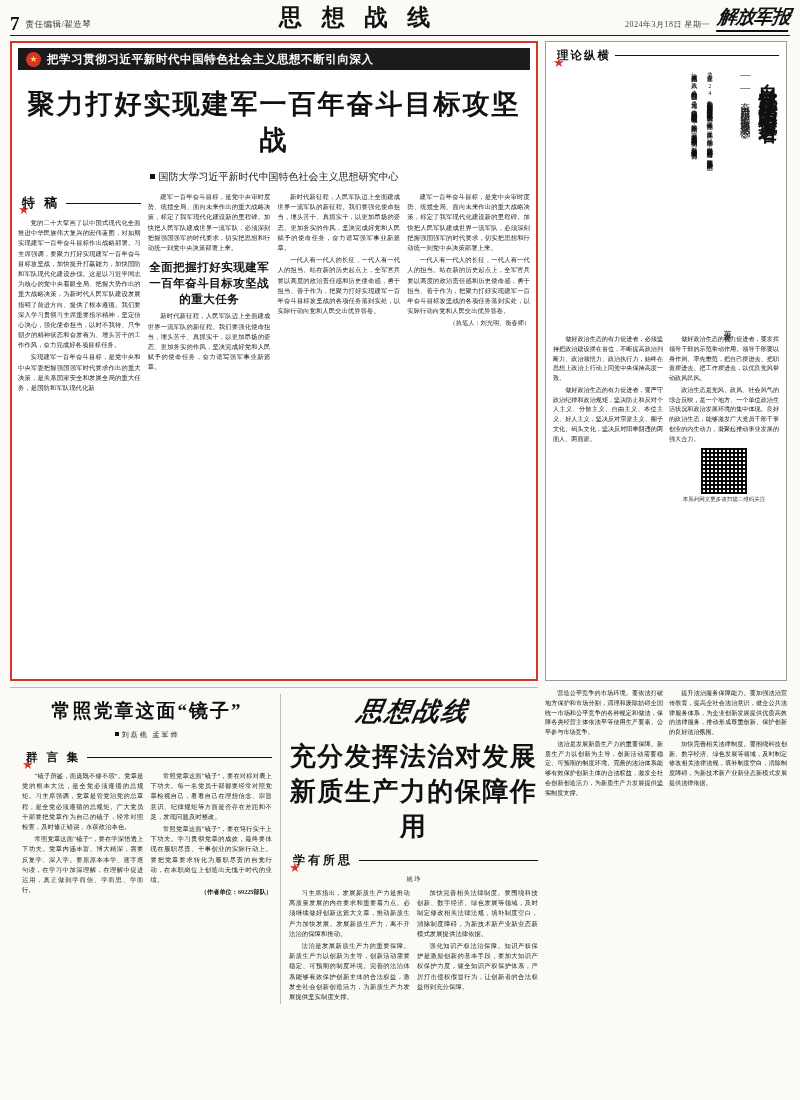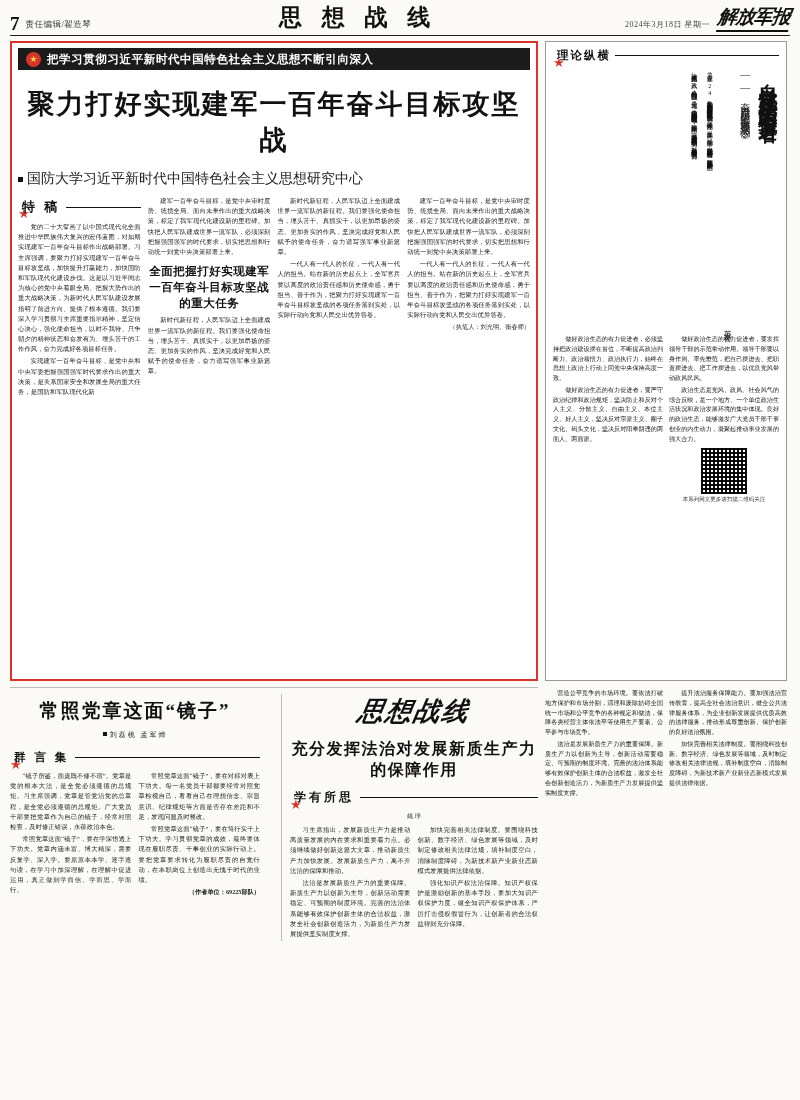--- a/index.html
+++ b/index.html
@@ -48,21 +48,21 @@
   .banner .emblem {
     width:15px;height:15px;border-radius:50%;background:#d8352a;margin-right:6px;
     display:flex;align-items:center;justify-content:center;color:#ffd34d;font-size:9px;line-height:1;
   }
   .banner .btext { font-size:11.5px; font-weight:bold; letter-spacing:.6px; }
 
   .headline {
     text-align:center; font-size:27px; font-weight:bold; letter-spacing:2px;
     margin:16px 0 12px 0; font-family:"Liberation Serif",serif;
   }
-  .byline-center { font-size:14px; color:#222; margin-bottom:8px; }
+  .byline-center { text-align:center; font-size:10px; color:#222; margin-bottom:8px; }
   .byline-center .sq { display:inline-block; width:5px;height:5px;background:#111;margin-right:4px; vertical-align:1px;}
 
   .cols4 { display:flex; gap:7px; }
   .col { flex:1; position:relative; }
   .coltext {
     font-size:6.3px; line-height:1.62; text-align:justify; color:#1a1a1a;
     text-indent:2em; letter-spacing:.1px;
   }
   .coltext p { margin:0 0 2px 0; }
 
@@ -114,21 +114,21 @@
       background-blend-mode:multiply; margin:4px auto 0 auto; }
   .qr-cap{ font-size:5.5px; text-align:center; color:#333; line-height:1.4; margin-top:2px;}
 
   
   .bl-wrap { margin-top:6px; border-top:1px solid #bbb; padding-top:6px; }
   .bl-title { text-align:center; font-size:19px; font-weight:bold; letter-spacing:2px; margin:4px 0 6px 0; }
   .bl-authors { text-align:center; font-size:7px; letter-spacing:2px; margin-bottom:6px; color:#222;}
   .bl-authors .sq{display:inline-block;width:4px;height:4px;background:#111;margin-right:3px;vertical-align:1px;}
 
   
-  .bb-title { text-align:center; font-size:16px; font-weight:bold; letter-spacing:1.5px; margin:10px 0 8px 0; }
+  .bb-title { text-align:center; font-size:26px; font-weight:bold; letter-spacing:1.5px; margin:10px 0 8px 0; }
 
   .logo-script {
     font-size:26px; font-weight:bold; font-style:italic; letter-spacing:2px;
     transform:skewX(-10deg); text-align:center; font-family:"Liberation Serif",serif;
   }
 
   .sigline { text-align:right; font-size:6.2px; color:#222; margin-top:3px; }
   .unitline { text-align:right; font-size:6.2px; color:#222; margin-top:3px; font-weight:bold;}
 
   .smallcap { font-size:6.2px; text-align:center; color:#333; margin-top:2px;}
@@ -201,21 +201,21 @@
             <div class="coltext">
               <p>建军一百年奋斗目标，是党中央审时度势、统揽全局、面向未来作出的重大战略决策，标定了我军现代化建设新的里程碑。加快把人民军队建成世界一流军队，必须深刻把握强国强军的时代要求，切实把思想和行动统一到党中央决策部署上来。</p>
               <p>一代人有一代人的长征，一代人有一代人的担当。站在新的历史起点上，全军官兵要以高度的政治责任感和历史使命感，勇于担当、善于作为，把聚力打好实现建军一百年奋斗目标攻坚战的各项任务落到实处，以实际行动向党和人民交出优异答卷。</p>
             </div>
             <div class="sigline">（执笔人：刘光明、衡春师）</div>
           </div>
         </div>
       </div>
 
       <div class="bl-wrap">
-        <div style="display:flex; gap:21px;">
+        <div style="display:flex; gap:8px;margin-left:12px;">
           <div style="width:250px;">
             <div class="bl-title">常照党章这面“镜子”</div>
             <div class="bl-authors">
               <span class="sq"></span><span>刘磊桃  孟军烨</span>
             </div>
             <div class="tag-special" style="margin-top:10px;">
               <span class="star">★</span>
               <span class="tag-txt" style="font-size:11.5px;">群 言 集</span>
               <span class="tag-rule"></span>
             </div>

